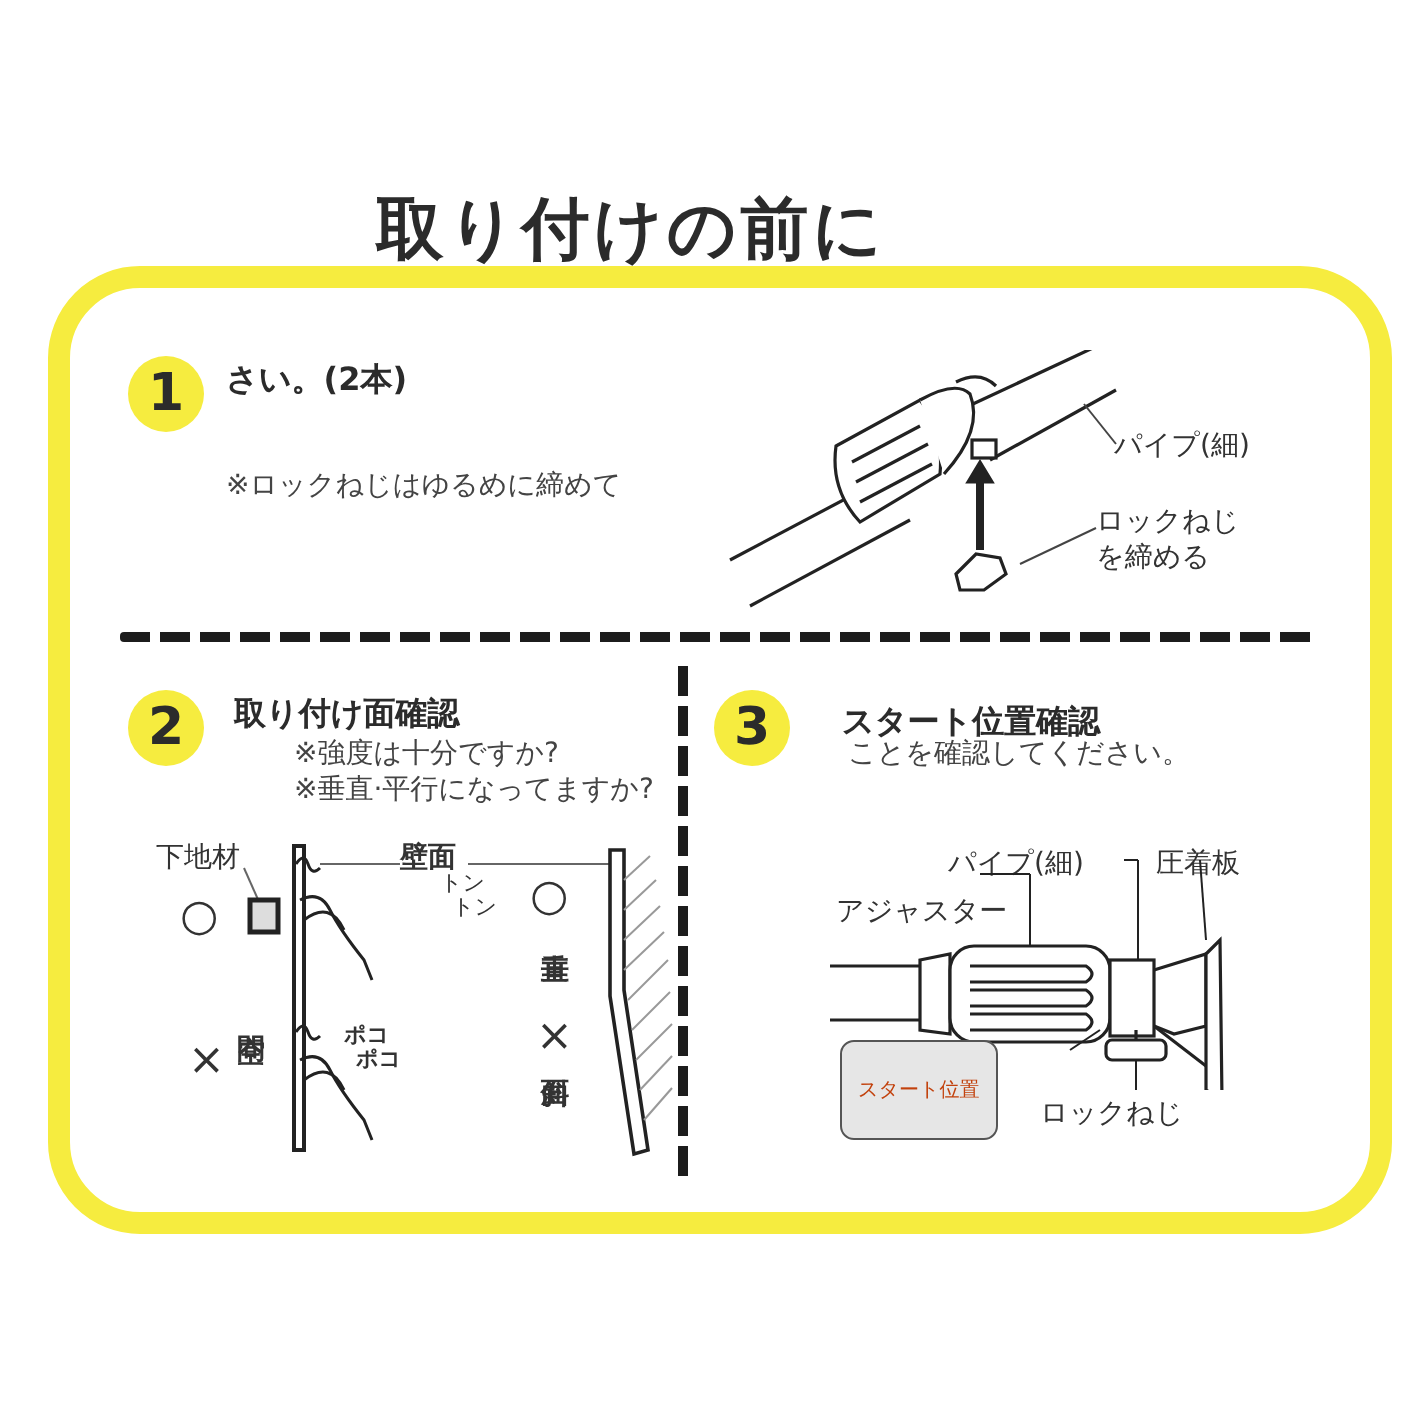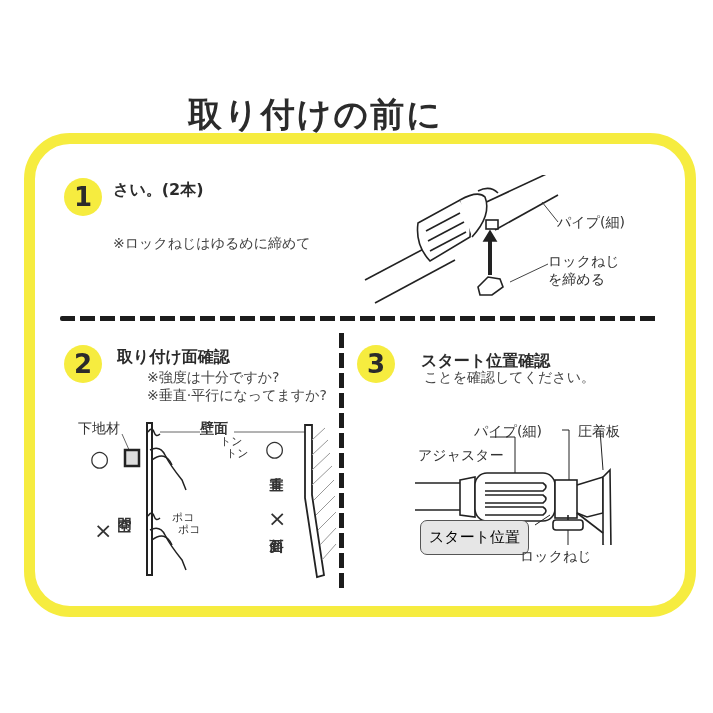--- a/index.html
+++ b/index.html
@@ -15,22 +15,22 @@
   .head { position:absolute; font-weight:bold; font-size:16px; color:#2b2b2b; line-height:20px; }
   .note { position:absolute; font-size:14px; color:#444; line-height:18px; }
   .lbl { position:absolute; font-size:13px; color:#333; white-space:nowrap; }
   .vlbl { position:absolute; font-size:14px; color:#333; writing-mode:vertical-rl; font-weight:bold; }
   .mark { position:absolute; font-size:22px; color:#333; }
   .hdash { position:absolute; left:60px; top:316px; width:600px; height:5px;
            background: repeating-linear-gradient(90deg, #1c1c1c 0 15px, transparent 15px 20px); border-radius:2px; }
   .vdash { position:absolute; left:339px; top:333px; width:5px; height:258px;
            background: repeating-linear-gradient(180deg, #1c1c1c 0 15px, transparent 15px 20px); }
   svg { position:absolute; }
-  .start-tag { position:absolute; left:420px; top:520px; padding:7px 8px; border:1.5px solid #555;
-               background:#e6e6e6; border-radius:7px; font-size:15px; color:#000000; }
+  .start-tag { position:absolute; left:420px; top:520px; padding:17px 8px; border:1.5px solid #555;
+               background:#e6e6e6; border-radius:7px; font-size:10px; color:#c2410c; }
 </style>
 </head>
 <body>
 
 <div class="title">取り付けの前に</div>
 
 <div class="frame"></div>
 
 <div class="num" style="left:64px; top:178px;">1</div>
 <div class="head" style="left:113px; top:180px;">
@@ -106,21 +106,21 @@
       <line x1="228" y1="110" x2="246" y2="92"></line>
       <line x1="230" y1="125" x2="246" y2="108"></line>
       <line x1="232" y1="140" x2="246" y2="124"></line>
     </g>
   </g>
 </svg>
 <div class="lbl" style="left:172px; top:436px; font-size:11px; line-height:12px;margin-left:48px;">
   <div>トン</div>
   <div style="padding-left:6px;">トン</div>
 </div>
-<div class="lbl" style="left:172px; top:512px; font-size:11px; line-height:12px;">
+<div class="lbl" style="left:172px; top:512px; font-size:11px; line-height:12px;font-weight:bold;">
   <div>ポコ</div>
   <div style="padding-left:6px;">ポコ</div>
 </div>
 <div class="mark" style="left:90px; top:446px;">○</div>
 <div class="mark" style="left:94px; top:518px;">×</div>
 <div class="vlbl" style="left:116px; top:506px;">空間</div>
 <div class="mark" style="left:265px; top:436px;">○</div>
 <div class="vlbl" style="left:268px; top:466px;">垂直</div>
 <div class="mark" style="left:268px; top:506px;">×</div>
 <div class="vlbl" style="left:268px; top:528px;">斜面</div>

